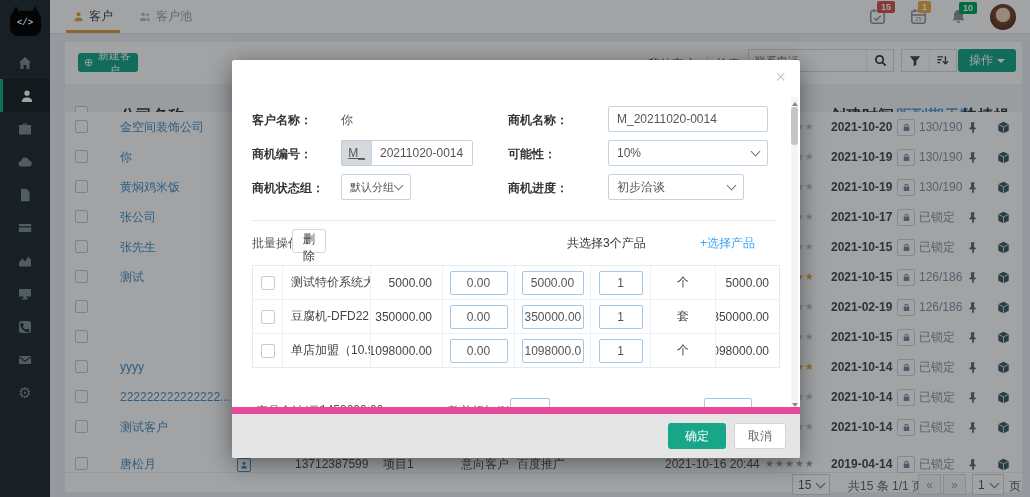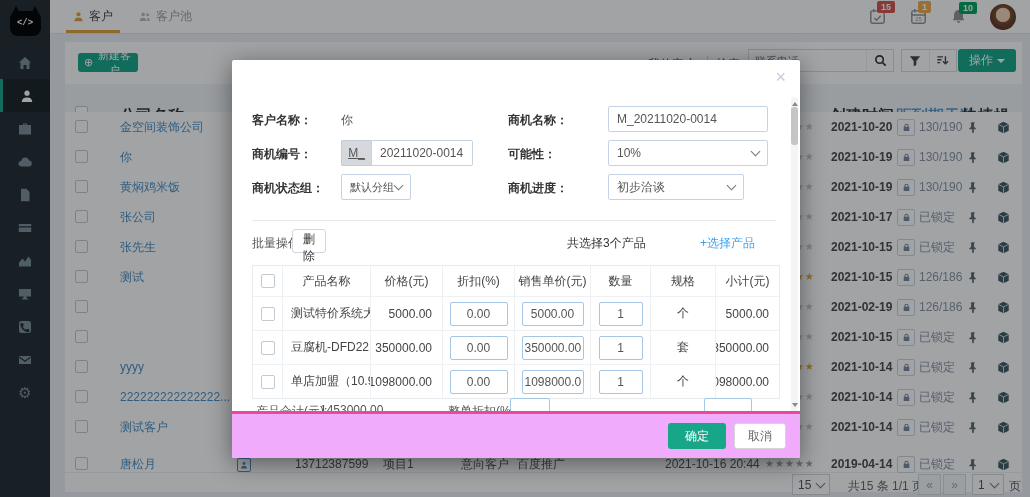--- a/index.html
+++ b/index.html
@@ -106,21 +106,21 @@
   .prow.ph .pc{justify-content:center;padding:0;}
   .t-input{border:1px solid #a6c6e6;border-radius:2px;height:24px;font-size:12px;color:#555;text-align:center;
            outline:none;box-sizing:border-box;background:#fff;}
   .pcbx{width:12px;height:12px;border:1px solid #c5cad0;border-radius:2px;background:#fff;cursor:pointer;}
   .totals{position:absolute;left:20px;top:303px;right:24px;height:30px;font-size:12px;color:#555;}
   .m-scroll{position:absolute;right:2px;top:2px;bottom:2px;width:7px;background:#f4f4f4;border-radius:3px;}
   .m-thumb{position:absolute;top:10px;left:0;width:7px;height:38px;background:#c5c5c5;border-radius:3px;cursor:pointer;}
   .m-arrow{position:absolute;left:1px;width:0;height:0;border:3px solid transparent;}
   .m-arrow.up{top:2px;border-bottom:4px solid #888;}
   .m-arrow.down{bottom:2px;border-top:4px solid #888;}
-  .m-foot{position:absolute;left:0;right:0;bottom:0;height:44px;background:#f0abfc;border-top:3px solid #ec4899;
+  .m-foot{position:absolute;left:0;right:0;bottom:0;height:44px;background:#e5e5e5;border-top:7px solid #ec4899;
           border-radius:0 0 2px 2px;}
   .ok-btn{position:absolute;right:74px;top:9px;width:58px;height:26px;font-size:12px;border-radius:3px;}
   .cancel-btn{position:absolute;right:14px;top:9px;width:52px;height:26px;background:#fff;border:1px solid #d5d5d5;
               border-radius:3px;color:#666;font-size:12px;cursor:pointer;}
 </style>
 </head>
 <body>
 
 <div class="app">
 
@@ -654,32 +654,20 @@
       </div>
 
       <div class="m-div"></div>
 
       <span class="f-label" style="left:20px;top:140px;font-weight:normal;color:#555;">批量操作:</span>
       <button class="del-btn">删除</button>
       <span class="f-text" style="left:335px;top:140px;color:#333;">共选择3个产品</span>
       <span class="add-link">+选择产品</span>
 
       <div class="ptable">
-        <div class="prow ph">
-          <span class="pc c1">
-              <span class="pcbx"></span>
-            </span>
-          <span class="pc c2">产品名称</span>
-          <span class="pc c3">价格(元)</span>
-          <span class="pc c4">折扣(%)</span>
-          <span class="pc c5">销售单价(元)</span>
-          <span class="pc c6">数量</span>
-          <span class="pc c7">规格</span>
-          <span class="pc c8" style="justify-content:center;padding:0;">小计(元)</span>
-        </div>
         <div id="p-rows">
             <div class="prow">
     <span class="pc c1">
                 <span class="pcbx"></span>
               </span>
     <span class="pc c2">测试特价系统大</span>
     <span class="pc c3">5000.00</span>
     <span class="pc c4">
                 <input class="t-input" style="width: 58px;" value="0.00">
               </span>

